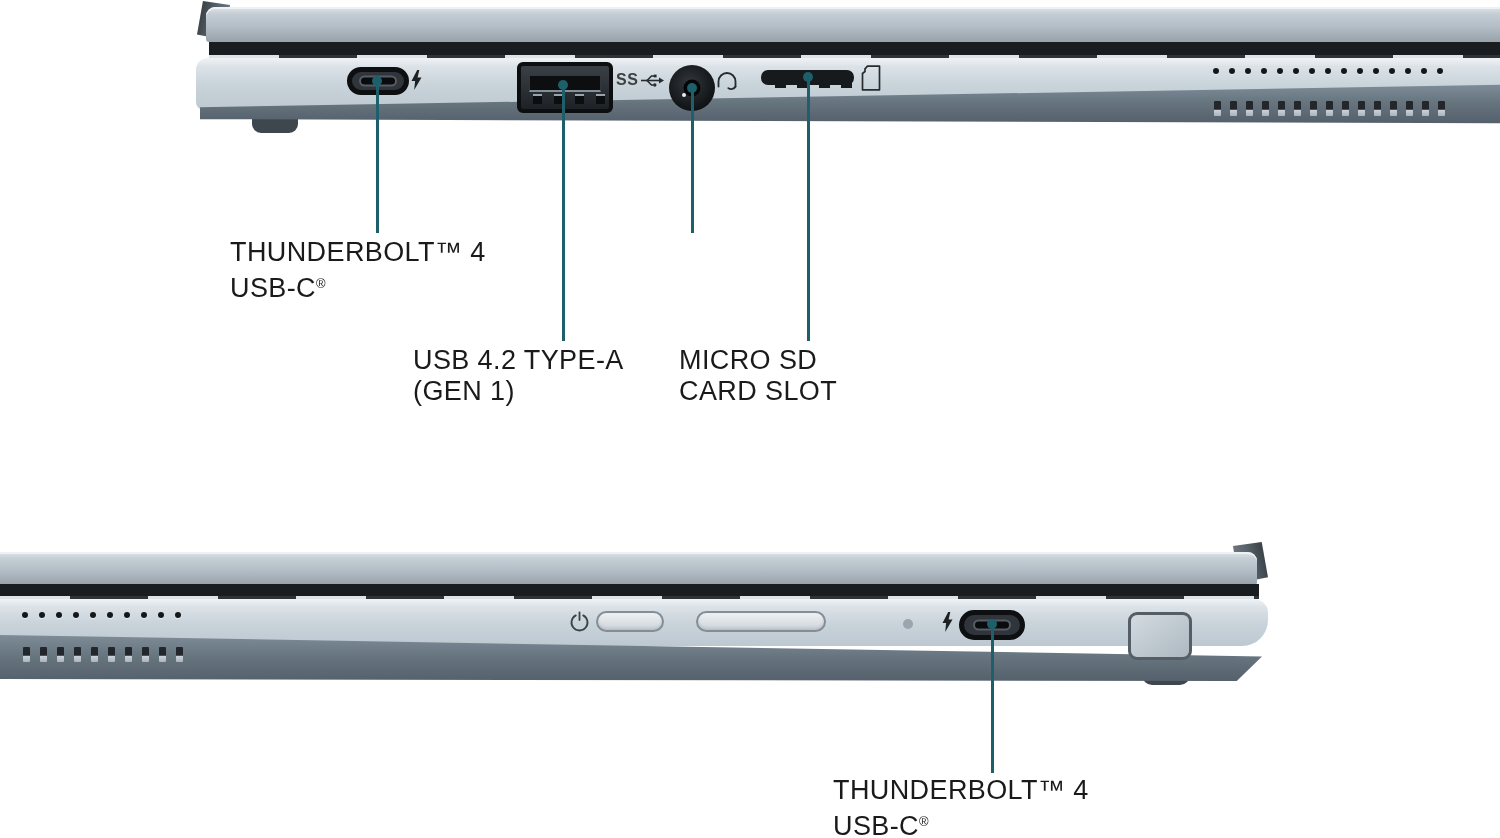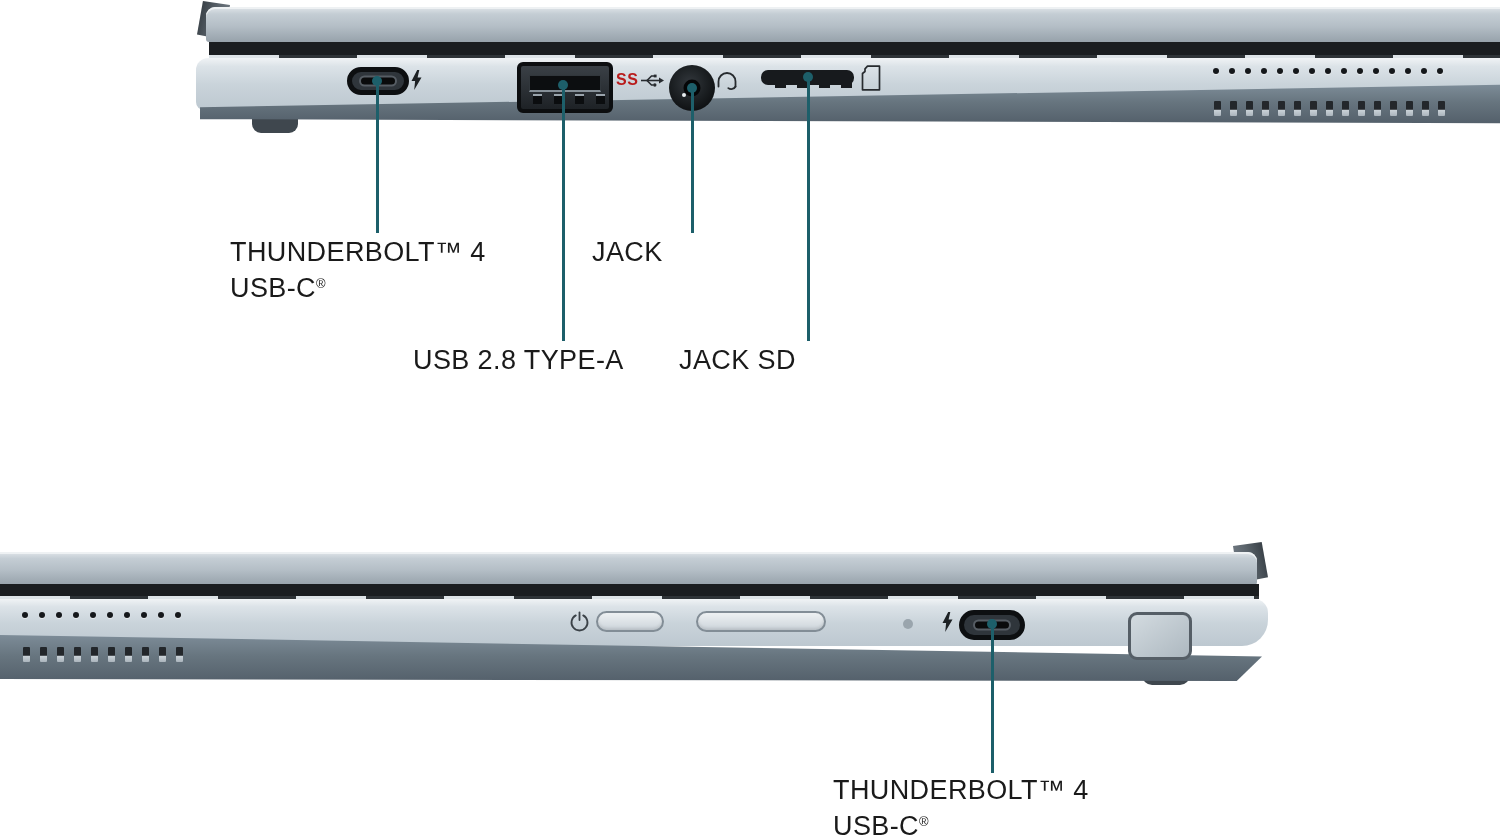--- a/index.html
+++ b/index.html
@@ -37,21 +37,21 @@
   .pill-btn{border:2px solid #828d96;border-radius:11px;background:linear-gradient(180deg,#eef1f3,#ccd4da);box-shadow:inset 0 -2px 3px rgba(0,0,0,.10);}
   .led{width:10px;height:10px;border-radius:50%;background:#9aa5ad;}
   .latch{border:3px solid #555e66;border-radius:9px;background:linear-gradient(145deg,#d3dbe0,#adb8c0);}
 
   
   .callout-dot{width:10px;height:10px;border-radius:50%;}
   .callout-line{width:3px;}
   .callout-label{text-align:left;font-size:27px;line-height:31px;letter-spacing:.4px;}
   .sup{font-size:13px;vertical-align:9px;letter-spacing:0;}
   .ss-wrap{display:flex;align-items:center;gap:2px;}
-  .ss-text{font-size:16px;font-weight:bold;color:#b91c1c;letter-spacing:.5px;text-align:center;}
+  .ss-text{font-size:16px;font-weight:bold;color:#404040;letter-spacing:.5px;text-align:center;}
 </style>
 </head>
 <body>
 
 <div class="stage">
 
   <div>
     <div class="abs foot" style="left:252px;top:112px;width:46px;height:21px;border-radius:0 0 9px 9px;"></div>
     <div class="abs hinge-cap" style="left:197px;top:1px;width:33px;height:39px;clip-path:polygon(18% 0,100% 10%,84% 100%,0 86%);"></div>
     <div class="abs lid" style="left:206px;top:7px;width:1294px;height:35px;border-radius:9px 0 0 3px;"></div>
@@ -209,37 +209,38 @@
     <div class="abs callout-label" style="left: 230px; top: 237px; width: 320px; color: rgb(26, 26, 26);">
       <div>THUNDERBOLT™ 4</div>
       <div><span>USB-C</span><span class="sup">®</span></div>
     </div>
   </div>
 
   <div>
     <div class="abs callout-dot" style="left: 558px; top: 80px; background: rgb(29, 95, 106);"></div>
     <div class="abs callout-line" style="left: 562px; top: 85px; height: 256px; background: rgb(29, 95, 106);"></div>
     <div class="abs callout-label" style="left: 413px; top: 345px; width: 300px; color: rgb(26, 26, 26);">
-      <div>USB 2.8 TYPE-A</div>
+      <div>USB 4.2 TYPE-A</div>
+      <div>(GEN 1)</div>
     </div>
   </div>
 
   <div>
     <div class="abs callout-dot" style="left: 687px; top: 83px; background: rgb(29, 95, 106);"></div>
     <div class="abs callout-line" style="left: 691px; top: 88px; height: 145px; background: rgb(29, 95, 106);"></div>
     <div class="abs callout-label" style="left: 592px; top: 237px; width: 200px; color: rgb(26, 26, 26);">
-      <div>JACK</div>
     </div>
   </div>
 
   <div>
     <div class="abs callout-dot" style="left: 803px; top: 72px; background: rgb(29, 95, 106);"></div>
     <div class="abs callout-line" style="left: 807px; top: 77px; height: 264px; background: rgb(29, 95, 106);"></div>
     <div class="abs callout-label" style="left: 679px; top: 345px; width: 260px; color: rgb(26, 26, 26);">
-      <div>JACK SD</div>
+      <div>MICRO SD</div>
+      <div>CARD SLOT</div>
     </div>
   </div>
 
   <div>
     <div class="abs callout-dot" style="left: 987px; top: 619px; background: rgb(29, 95, 106);"></div>
     <div class="abs callout-line" style="left: 991px; top: 624px; height: 149px; background: rgb(29, 95, 106);"></div>
     <div class="abs callout-label" style="left: 833px; top: 775px; width: 320px; color: rgb(26, 26, 26);">
       <div>THUNDERBOLT™ 4</div>
       <div><span>USB-C</span><span class="sup">®</span></div>
     </div>

